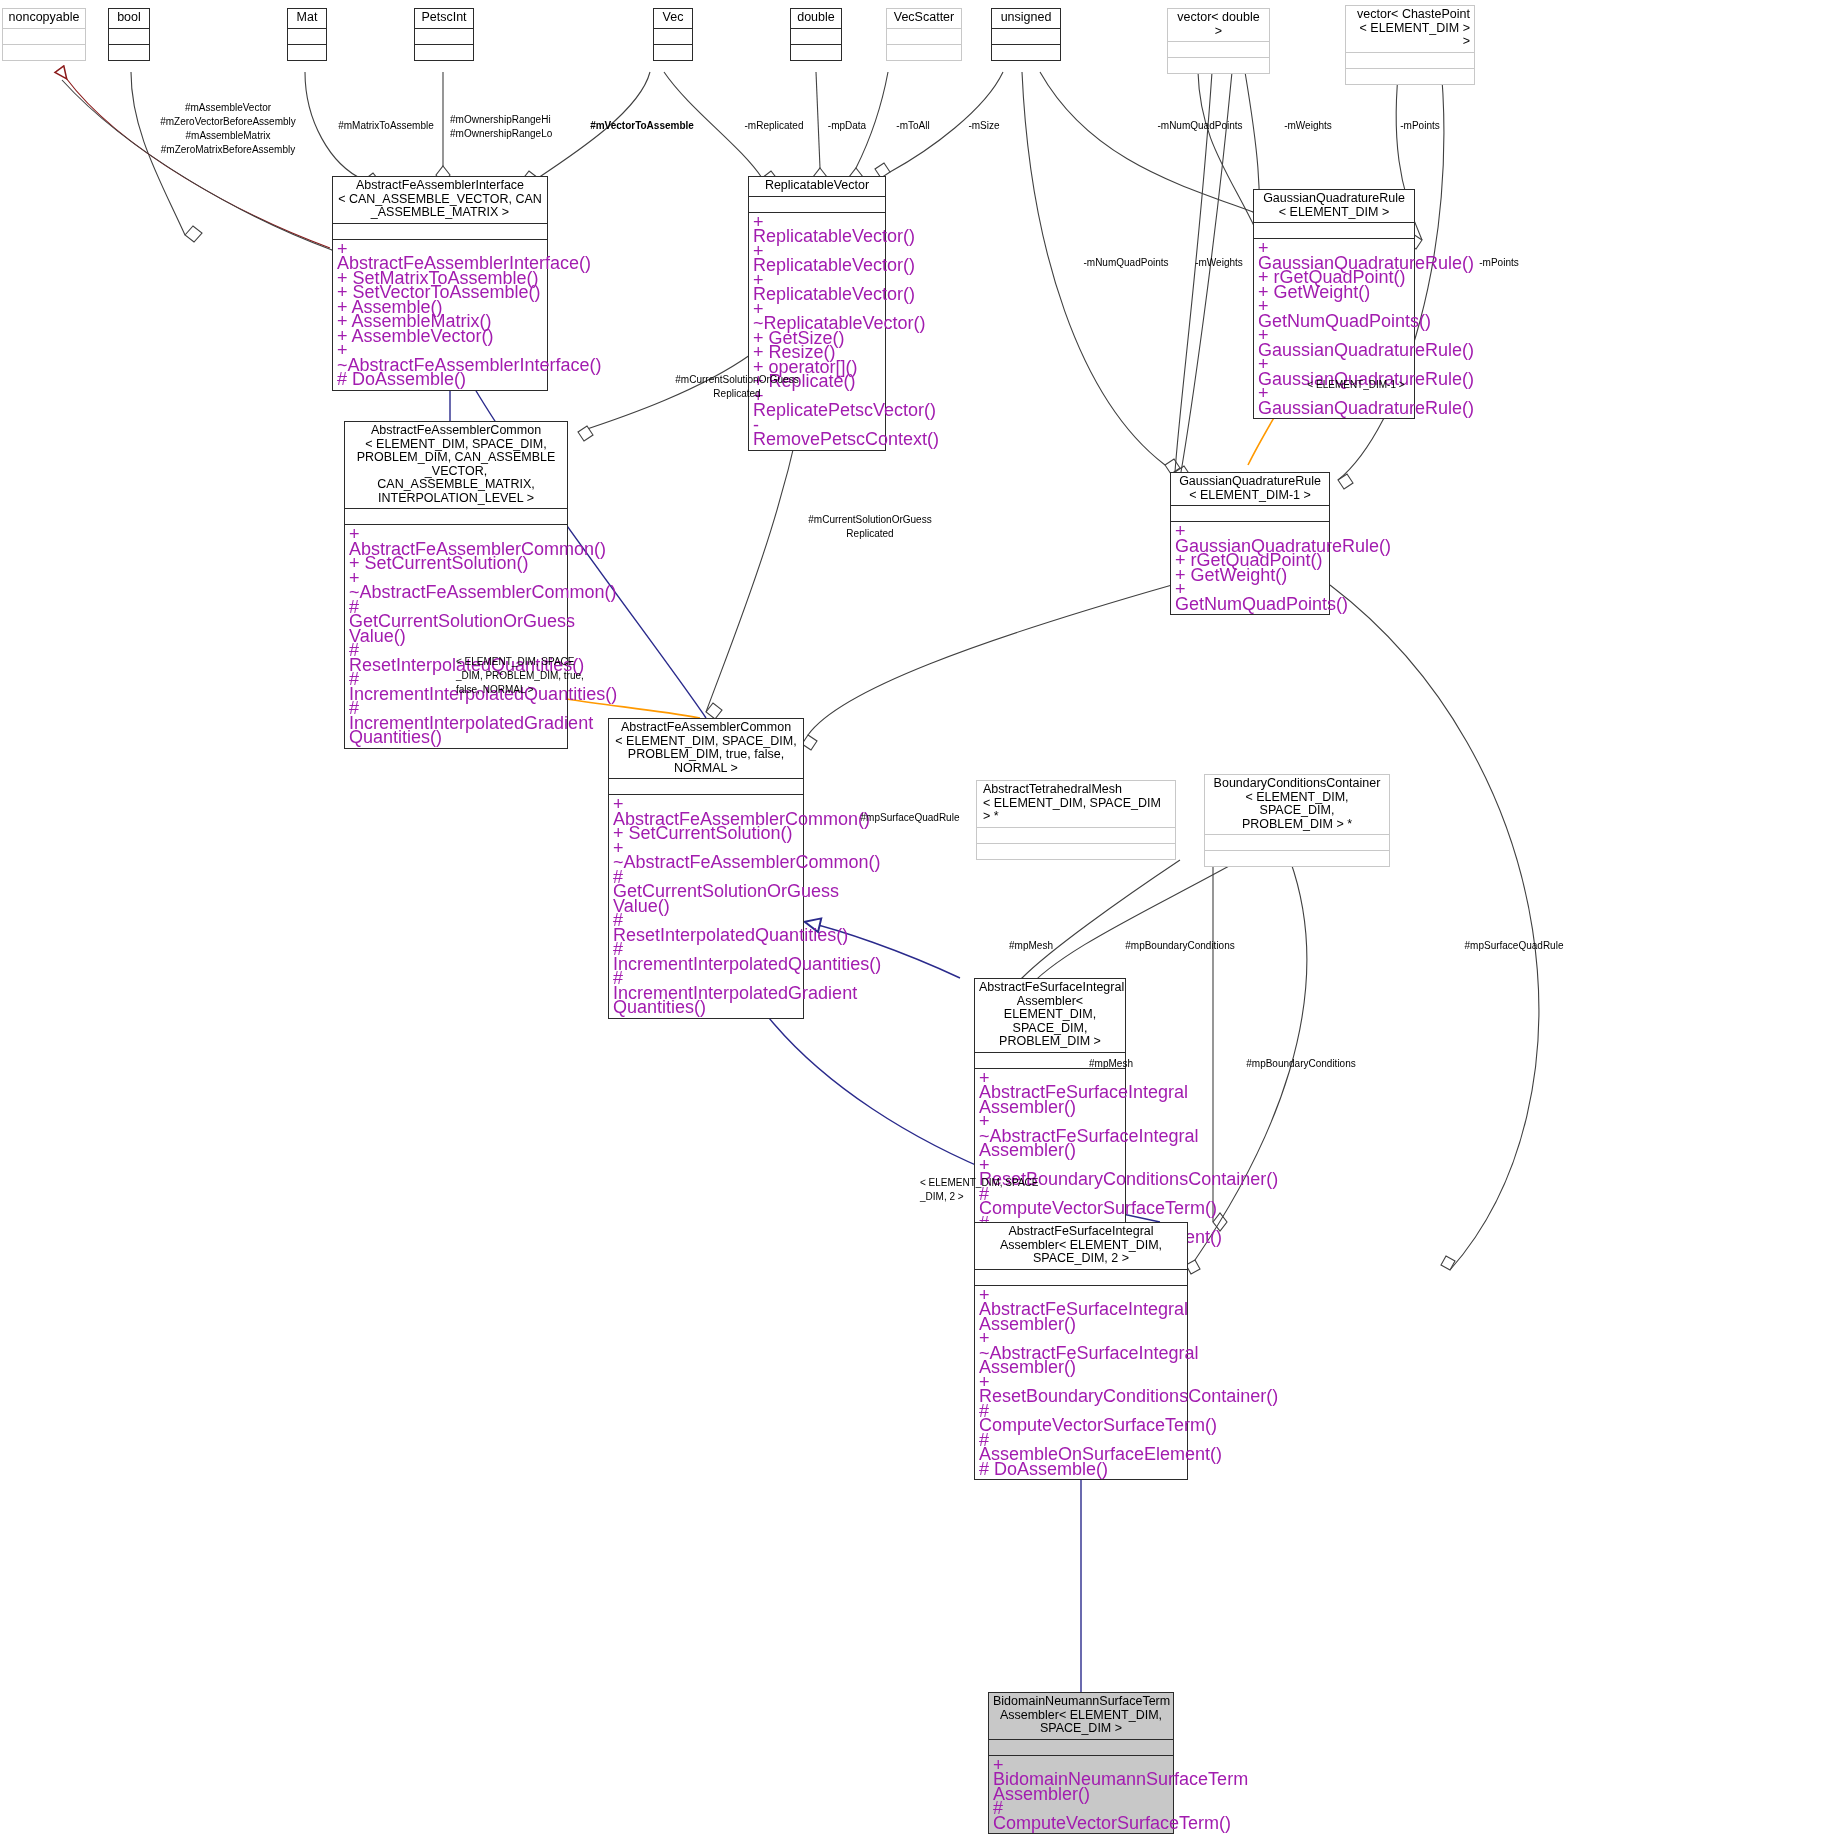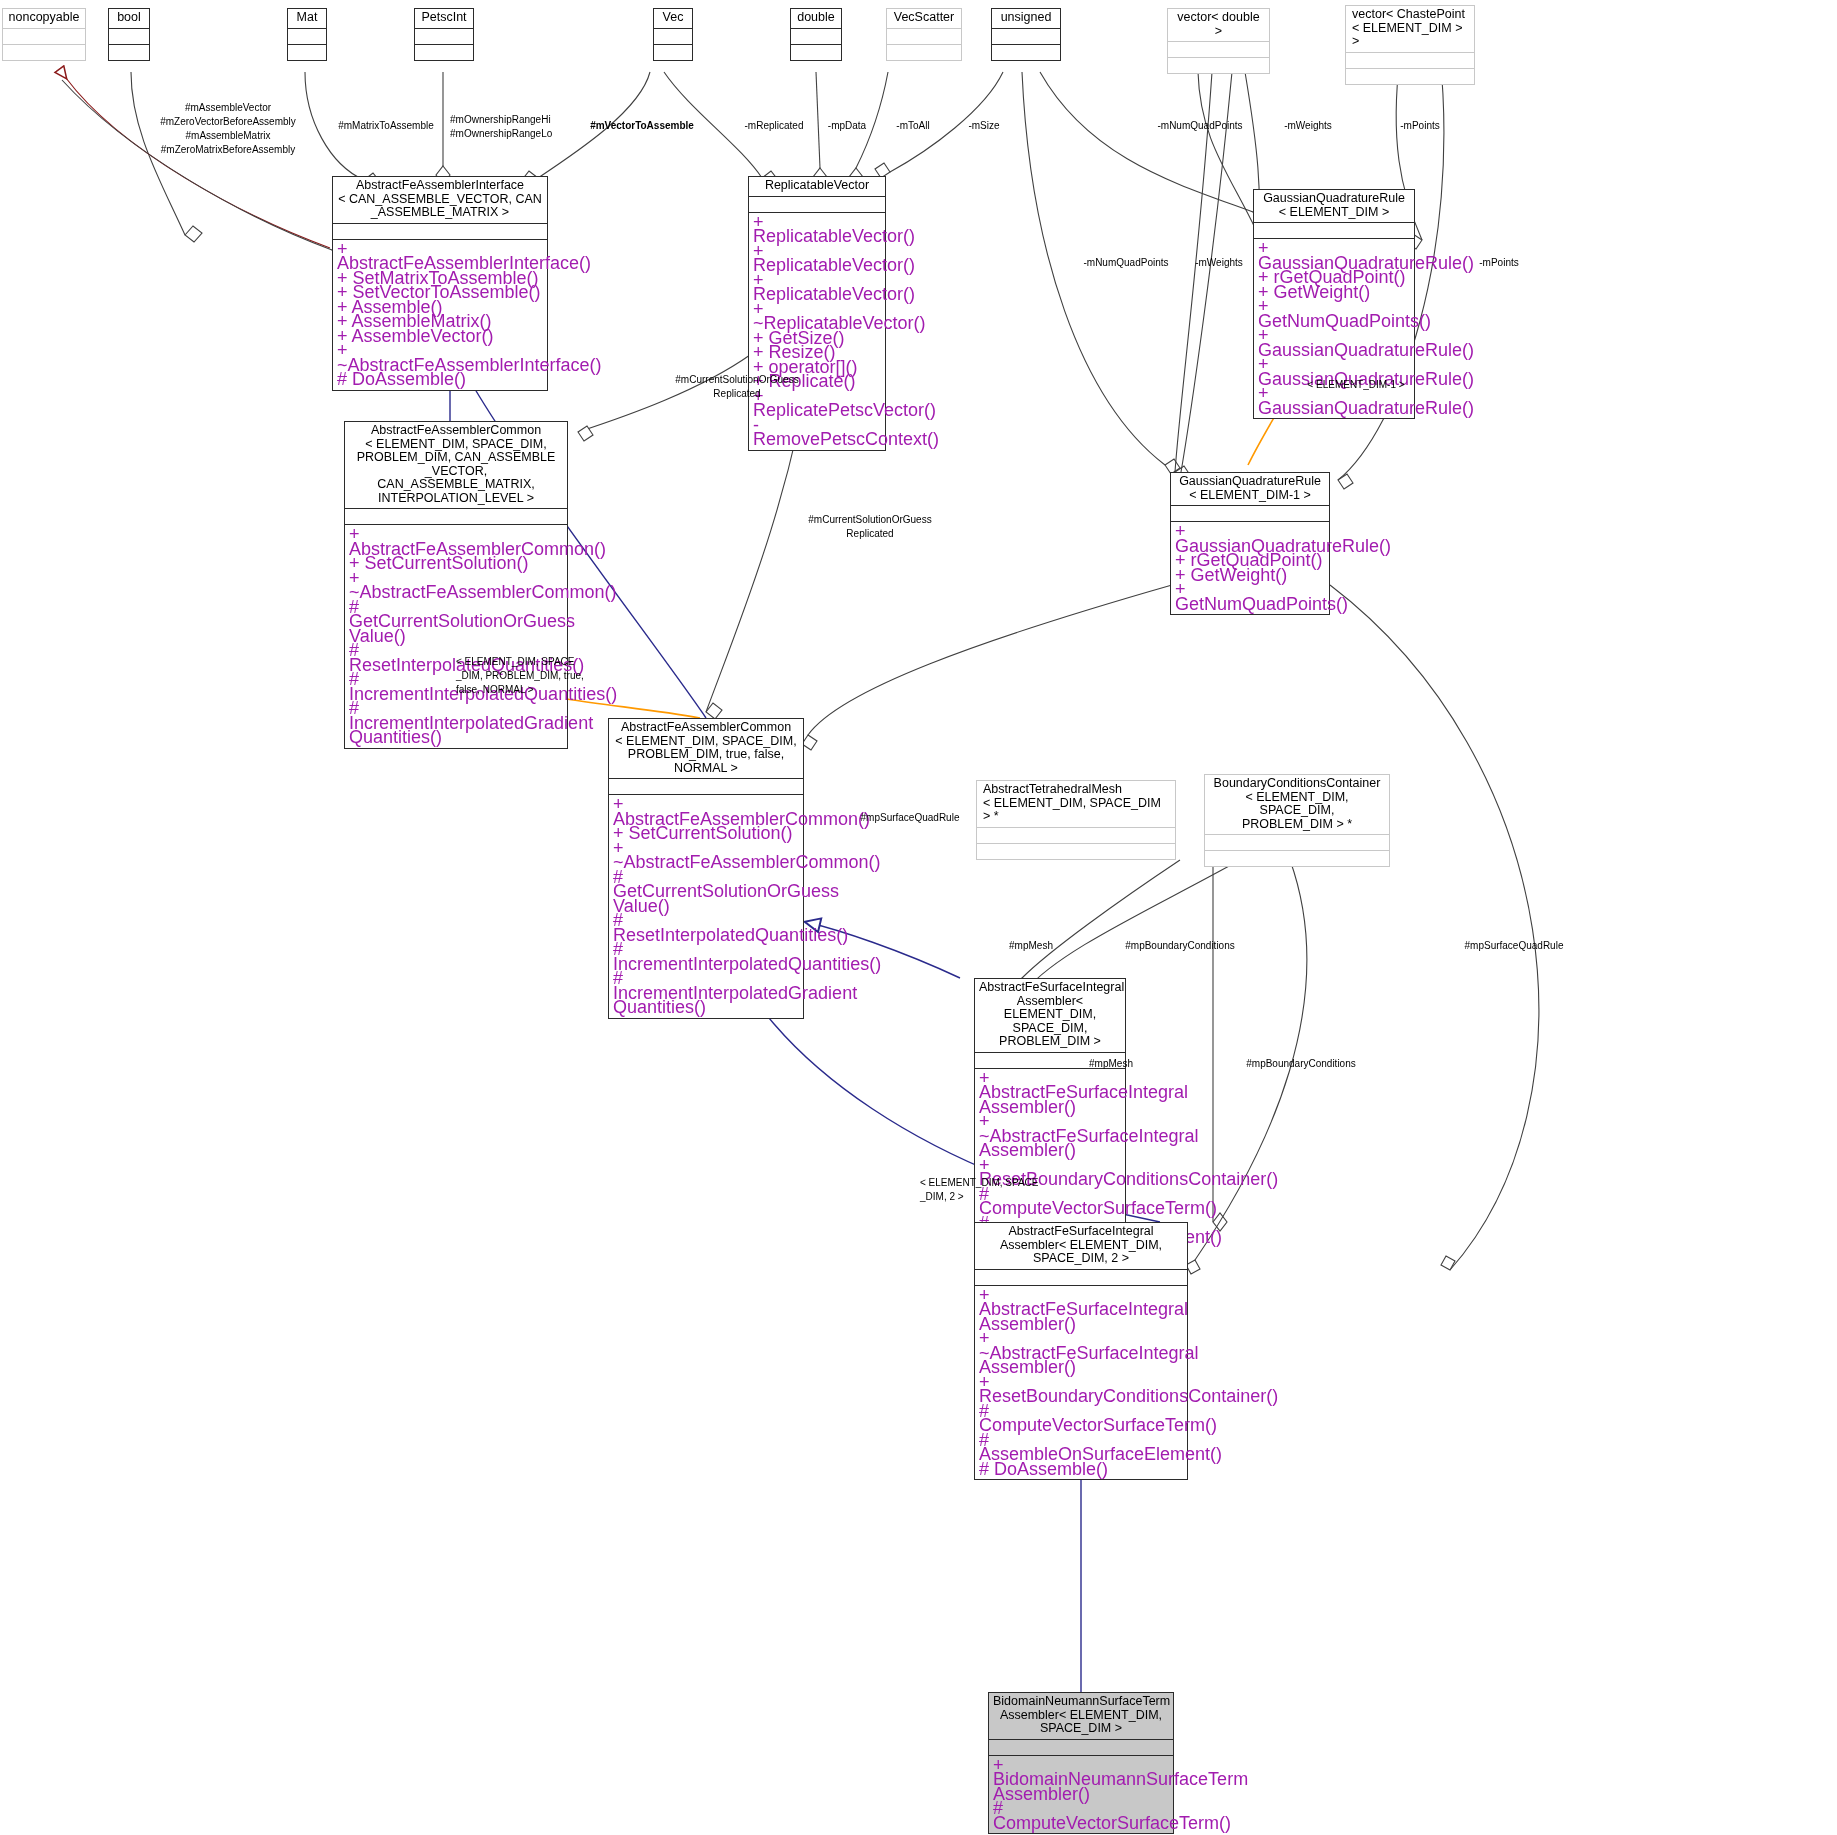--- a/index.html
+++ b/index.html
@@ -180,21 +180,21 @@
     <div class="sep empty"></div>
   </div>
 
   <div class="cls faded" style="left:1167px;top:8px;width:103px;">
     <div class="ttl">vector&lt; double &gt;</div>
     <div class="sep empty"></div>
     <div class="sep empty"></div>
   </div>
 
   <div class="cls faded" style="left:1345px;top:5px;width:130px;">
-    <div class="ttl" style="text-align:left;padding-left:6px;">vector&lt; ChastePoint
+    <div class="ttl" style="text-align:right;padding-left:6px;">vector&lt; ChastePoint
 &lt; ELEMENT_DIM &gt; &gt;</div>
     <div class="sep empty"></div>
     <div class="sep empty"></div>
   </div>
 
   <div class="cls" style="left:332px;top:176px;width:216px;">
     <div class="ttl">AbstractFeAssemblerInterface
 &lt; CAN_ASSEMBLE_VECTOR, CAN
 _ASSEMBLE_MATRIX &gt;</div>
     <div class="sep empty"></div>

